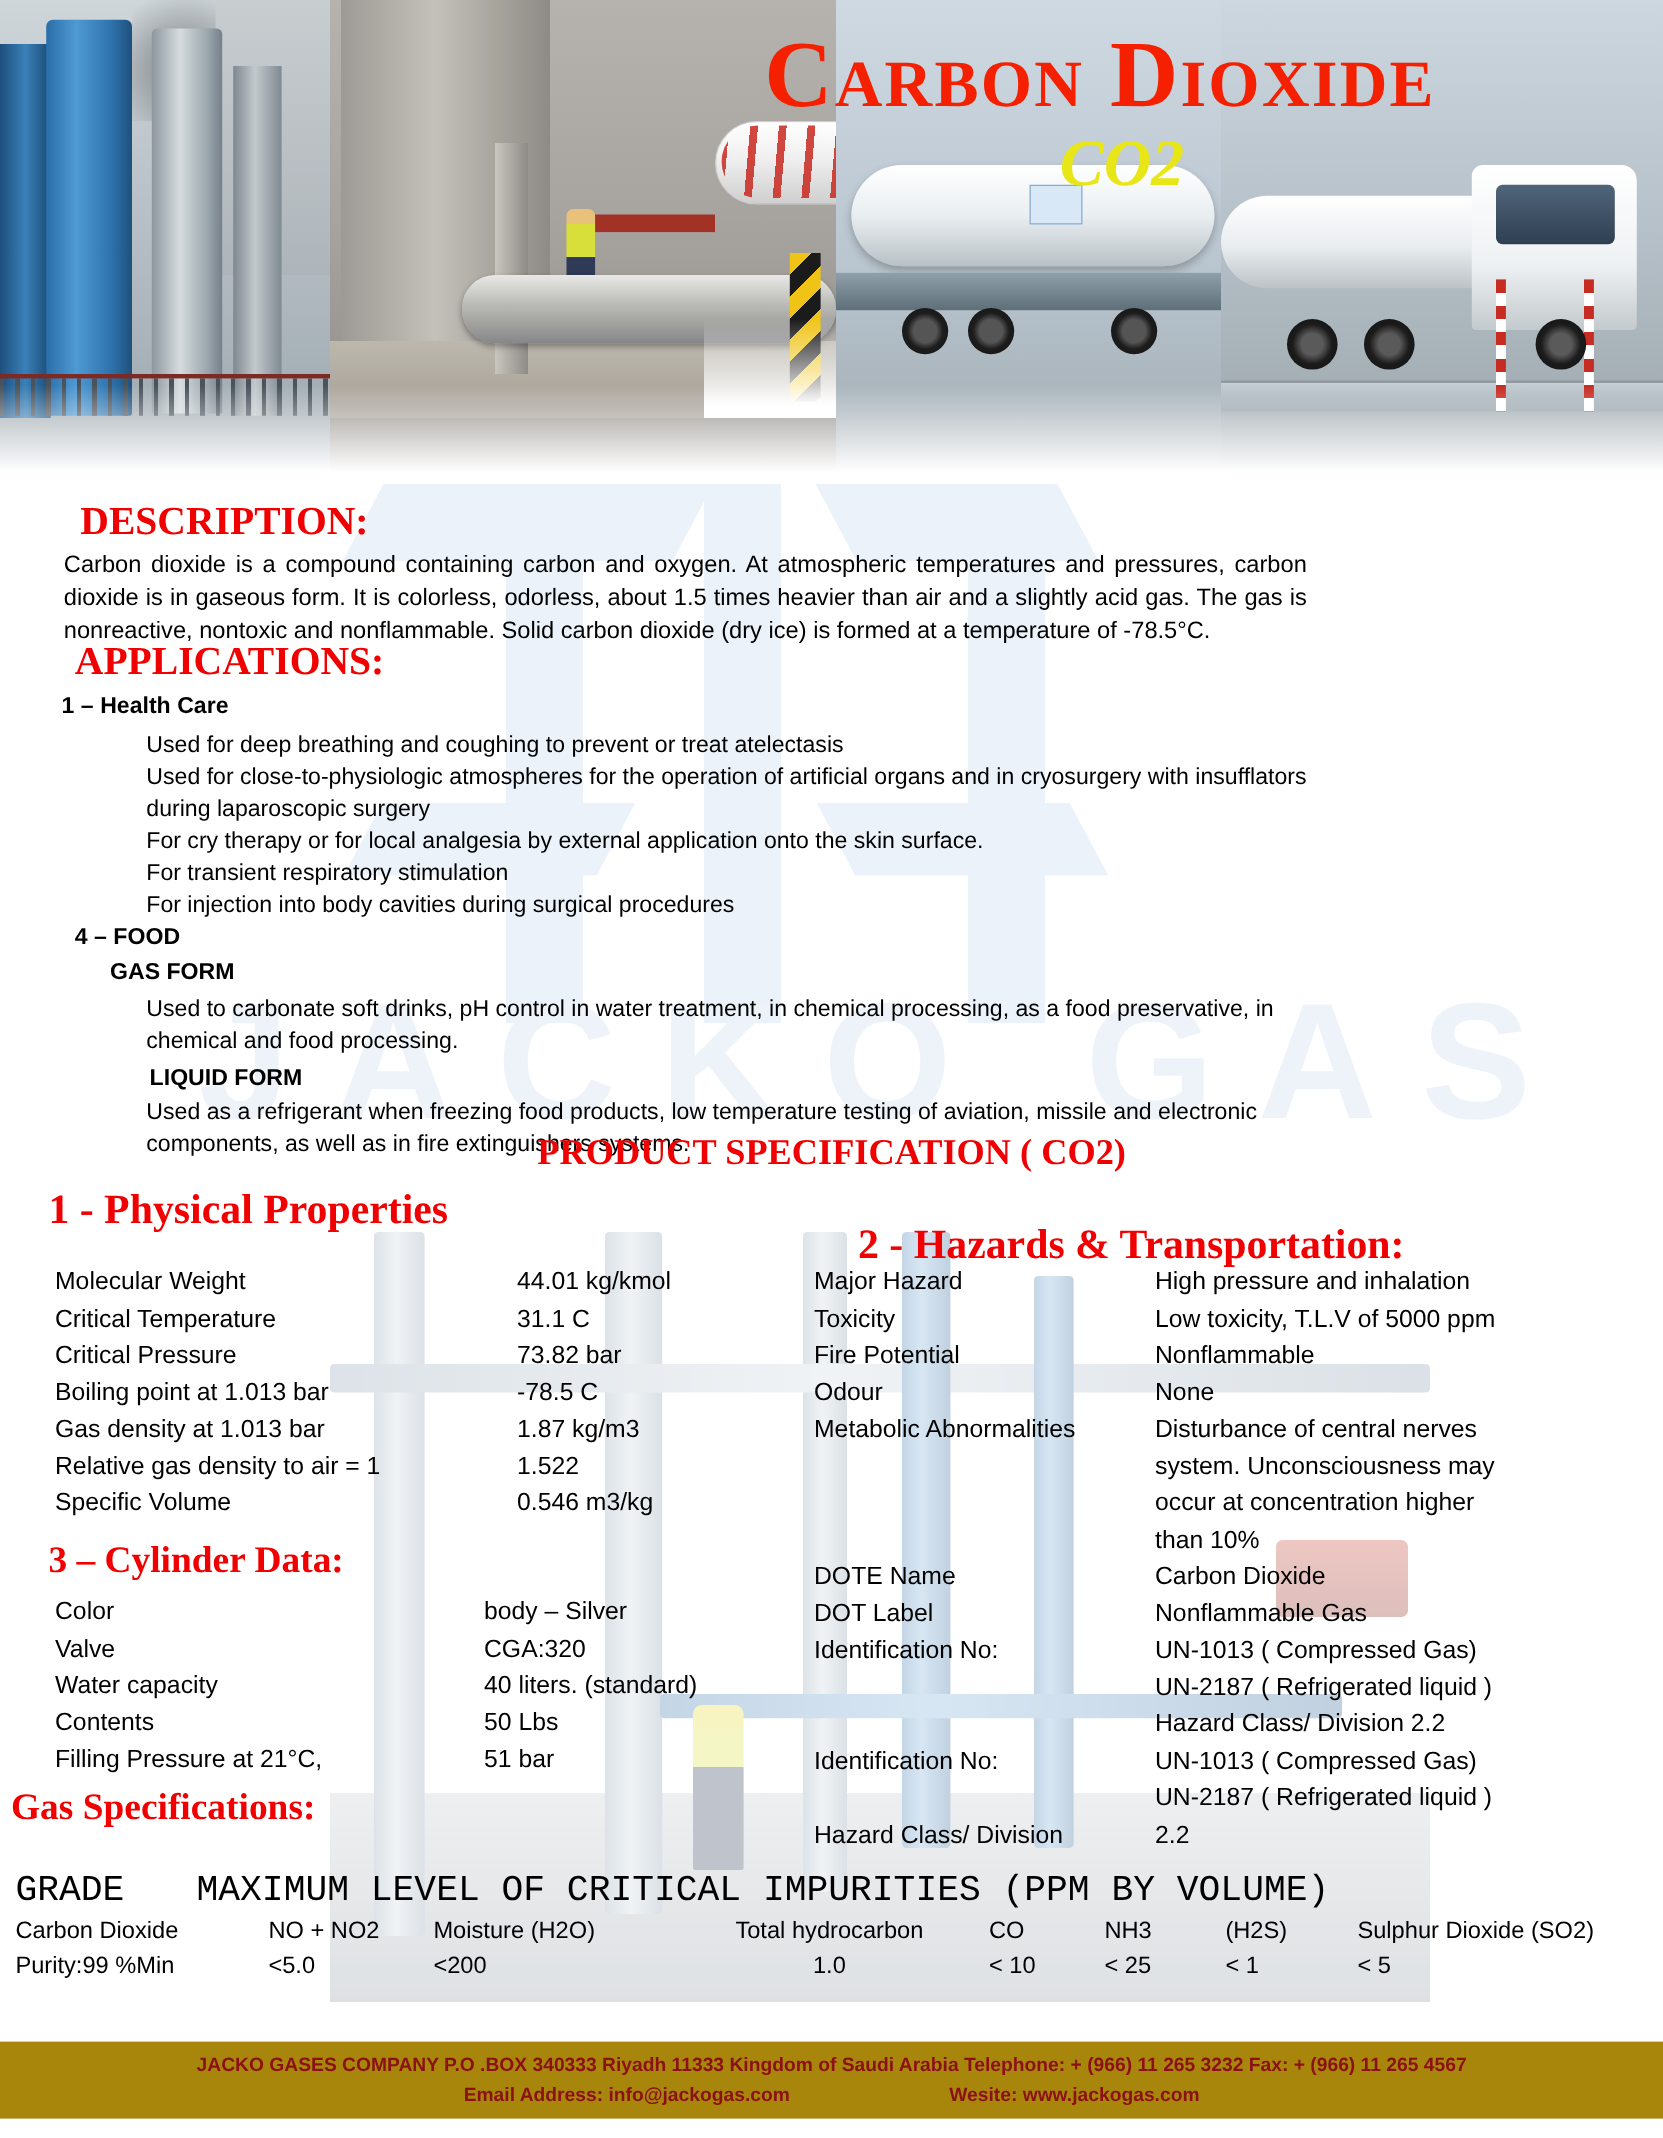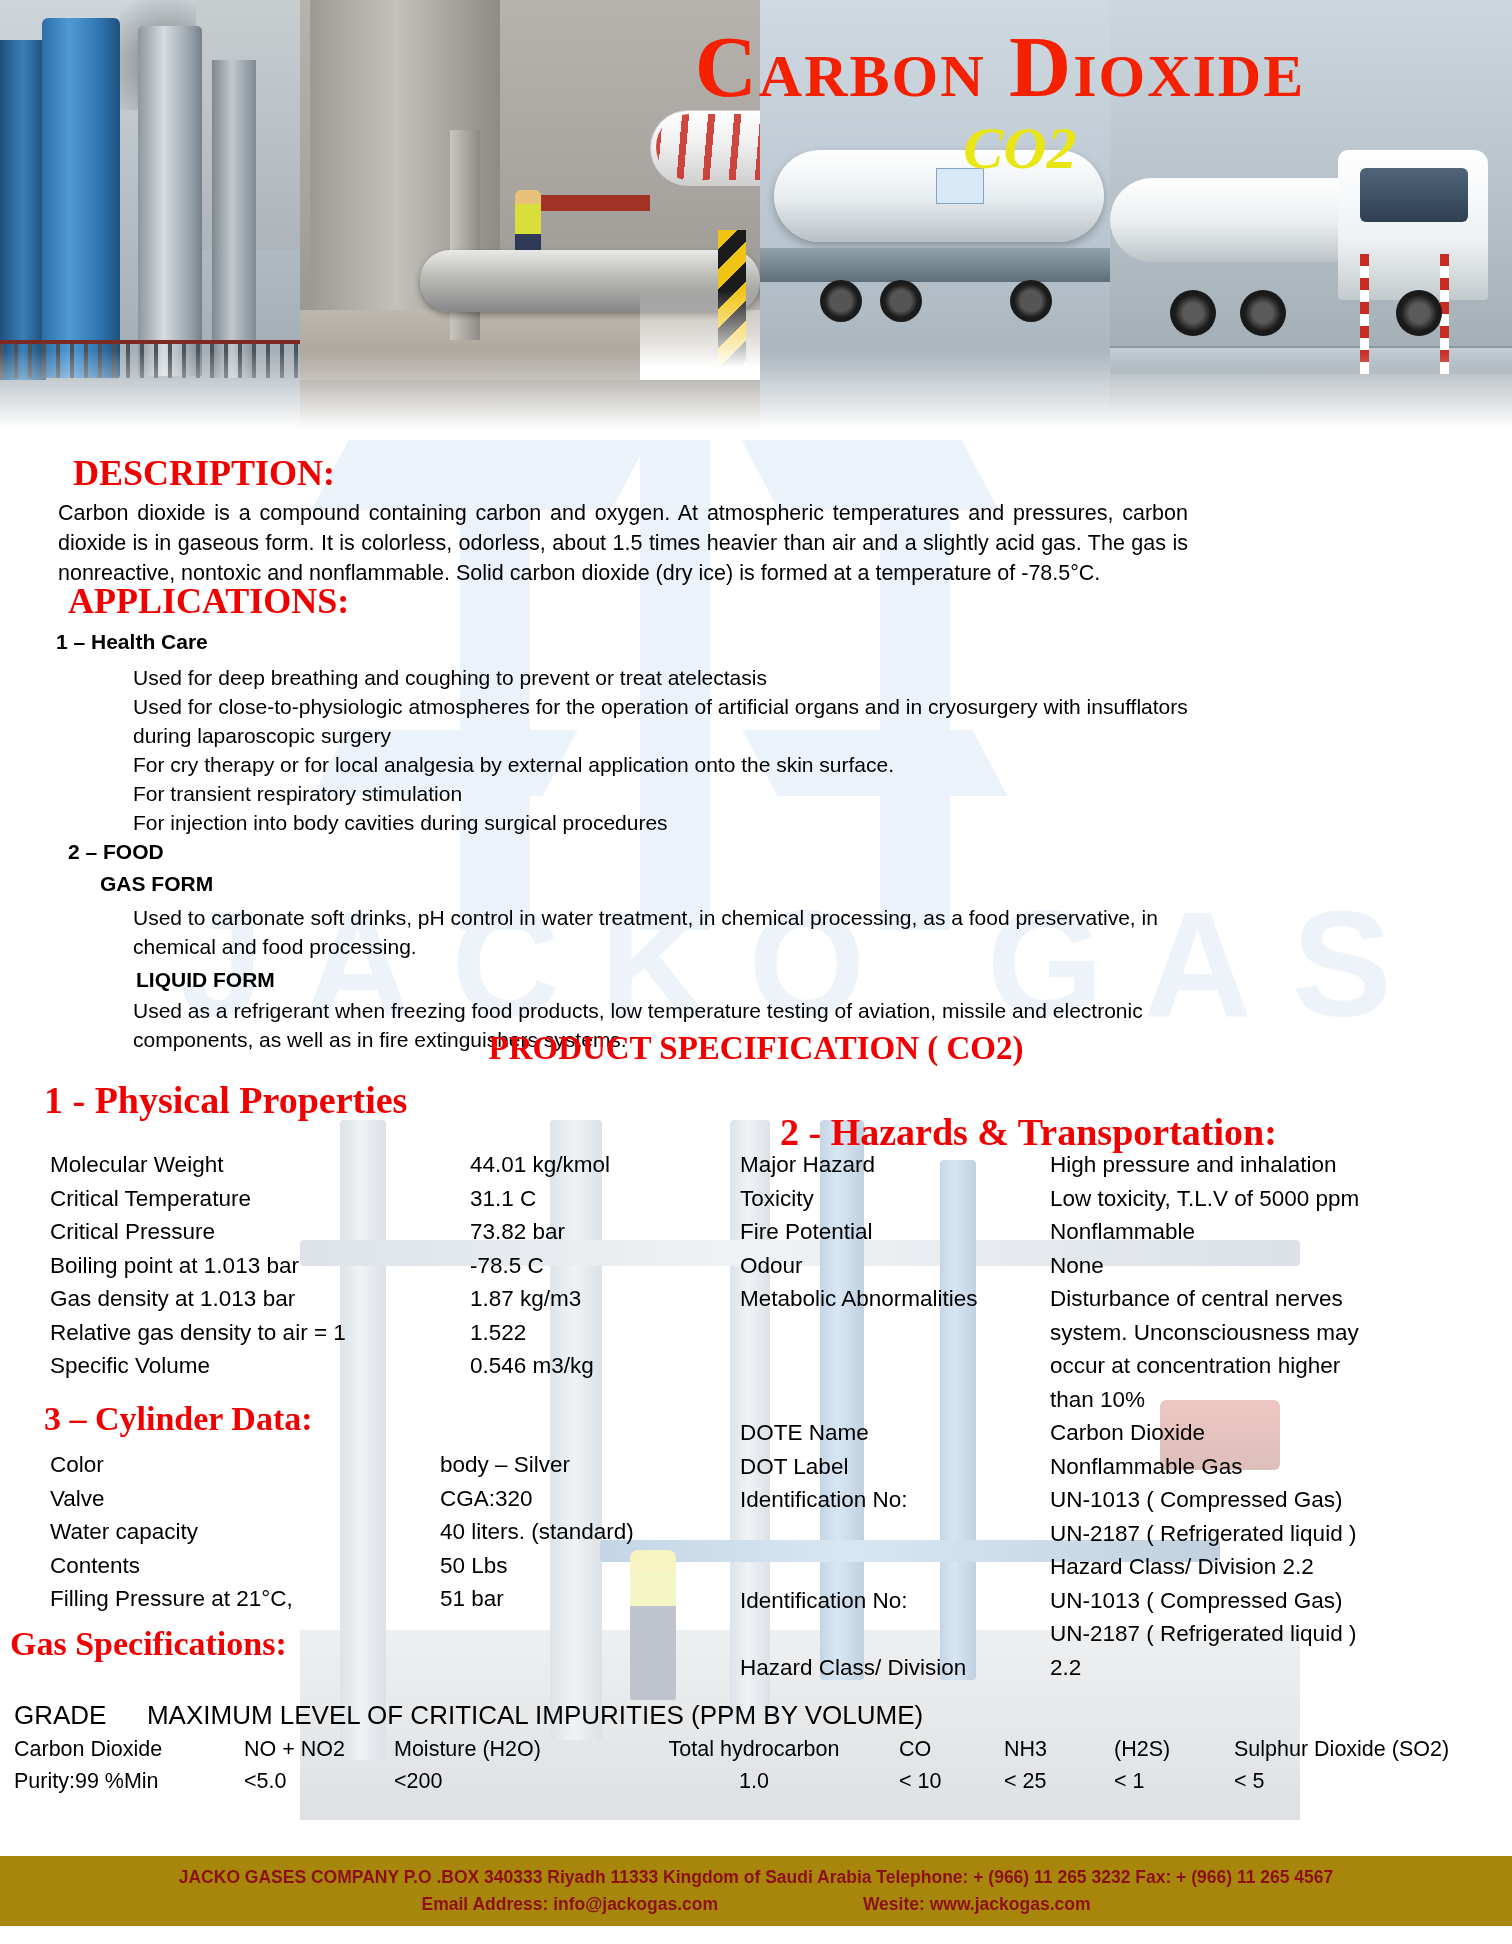--- a/index.html
+++ b/index.html
@@ -345,21 +345,21 @@
   
   #hazards-table { left: 740px; top: 1148px; width: 760px; }
   #hazards-table .kv-key { width: 310px; }
   #hazards-table .kv-val { width: 450px; }
 
   
   #gas-spec-block {
     position: absolute; left: 14px; top: 1700px; width: 1490px;
     font-size: 24px;
   }
-  #gas-spec-title { font-size: 26px; white-space: nowrap; }
+  #gas-spec-title { font-size: 33px; white-space: nowrap; font-family: Liberation Mono, monospace; }
   .gs-grid { display: flex; width: 1480px; margin-top: 2px; }
   .gs-col { font-size: 21.5px; line-height: 32px; }
   .gs-col .gs-h { display: block; white-space: nowrap; }
   .gs-col .gs-v { display: block; white-space: nowrap; }
 
   
   .footer {
     position: absolute;
     left: 0; top: 1856px;
     width: 1512px; height: 70px;
@@ -460,21 +460,21 @@
   <div class="sec-head" id="applications-heading">APPLICATIONS:</div>
 
   <div class="app-group-title" style="left:56px;  top:630px;">1 – Health Care</div>
   <div class="app-line" style="left:113px; top:663px;">Used for deep breathing and coughing to prevent or treat atelectasis</div>
   <div class="app-line" style="left:113px; top:692px;">Used for close-to-physiologic atmospheres for the operation of artificial organs and in cryosurgery with insufflators</div>
   <div class="app-line" style="left:113px; top:721px;"> during laparoscopic surgery</div>
   <div class="app-line" style="left:113px; top:750px;">For cry therapy or for local analgesia by external application onto the skin surface.</div>
   <div class="app-line" style="left:113px; top:779px;">For transient respiratory stimulation</div>
   <div class="app-line" style="left:113px; top:808px;">For injection into body cavities during surgical procedures</div>
 
-  <div class="app-group-title" style="left:68px;  top:840px;">2 – FOOD</div>
+  <div class="app-group-title" style="left:68px;  top:840px;">4 – FOOD</div>
   <div class="app-group-title" style="left:100px; top:872px;">GAS FORM</div>
   <div class="app-line" style="left:113px; top:903px;">Used to carbonate soft drinks, pH control in water treatment, in chemical processing, as a food preservative, in</div>
   <div class="app-line" style="left:113px; top:932px;">chemical and food processing.</div>
   <div class="app-group-title" style="left:100px; top:968px;margin-left:36px;">LIQUID FORM</div>
   <div class="app-line" style="left:113px; top:996px;">Used as a refrigerant when freezing food products, low temperature testing of aviation, missile and electronic</div>
   <div class="app-line" style="left:113px; top:1025px;">components, as well as in fire extinguishers systems.</div>
 
   <div class="sec-head" id="product-spec-heading">PRODUCT SPECIFICATION ( CO2)</div>
 
   <div class="sec-head" id="physical-heading">1 - Physical Properties</div>

